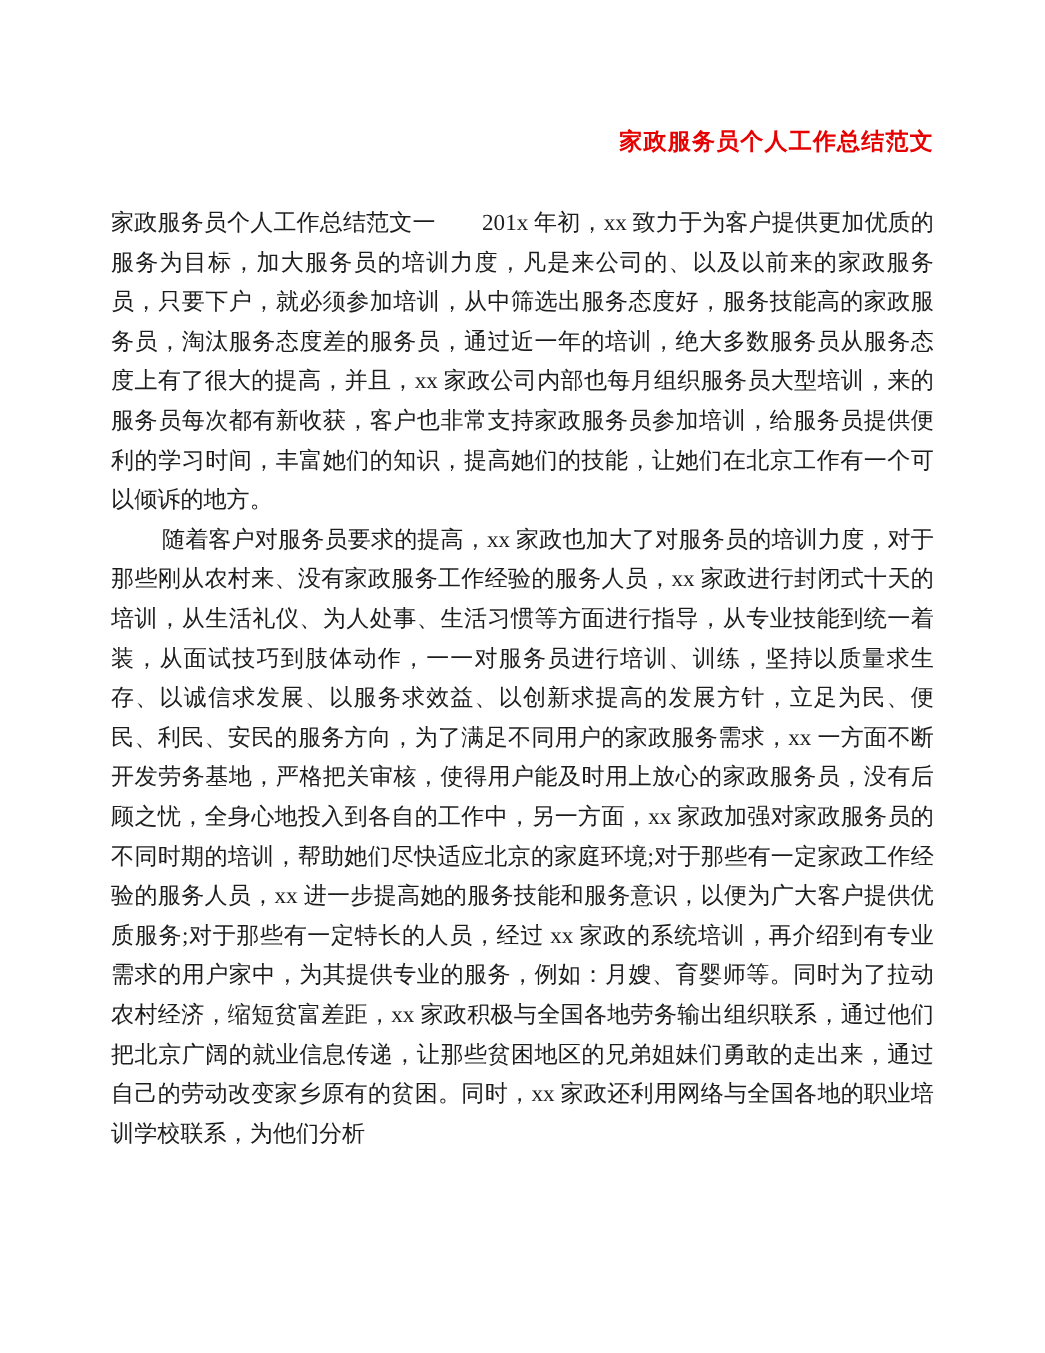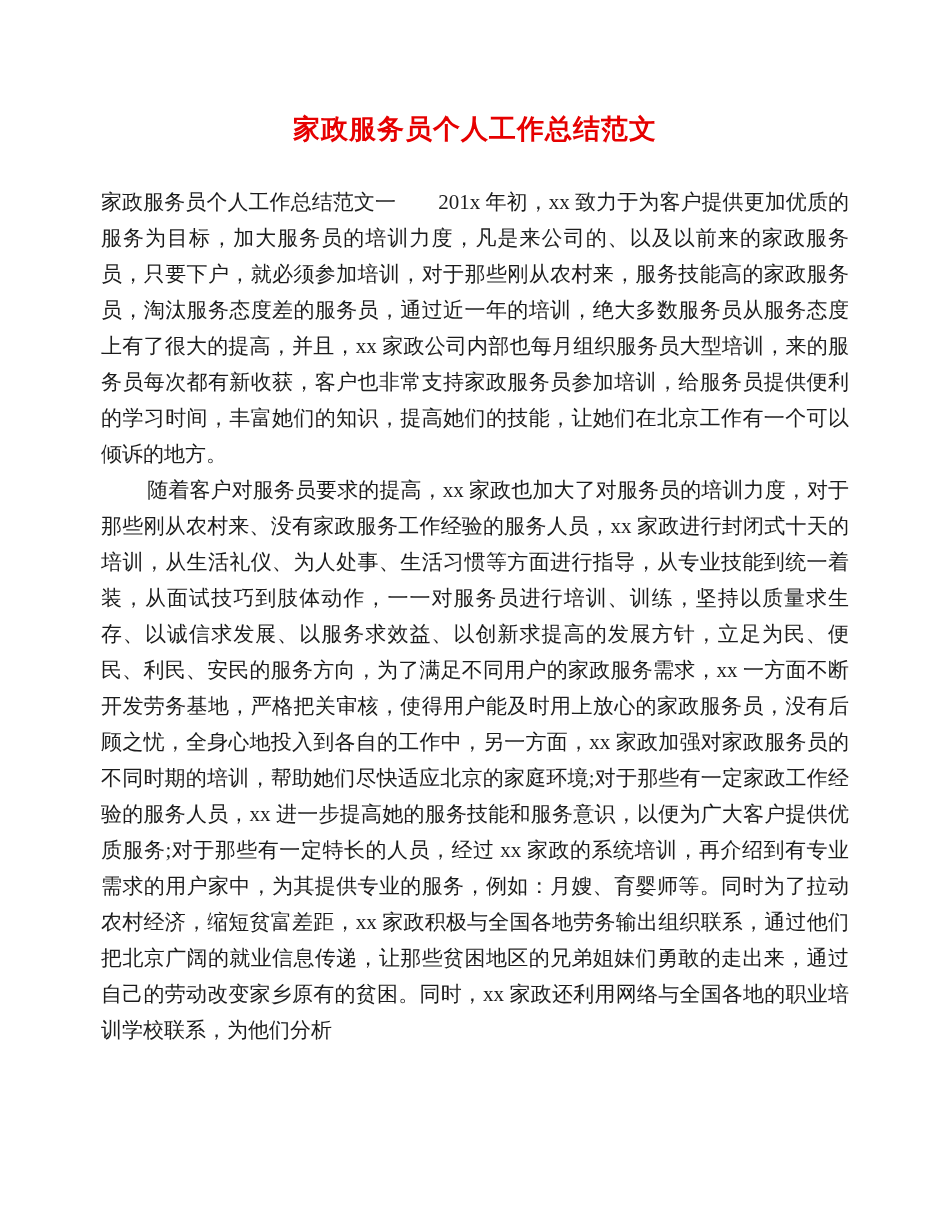--- a/index.html
+++ b/index.html
@@ -16,23 +16,23 @@
   }
   .content {
     position: absolute;
     left: 101px;
     top: 112px;
     width: 748px;
   }
   .doc-title {
     font-family: "Liberation Sans", "DejaVu Sans", sans-serif;
     font-weight: bold;
-    font-size: 27px;
+    font-size: 21px;
     line-height: 34px;
-    text-align: center;
+    text-align: right;
     margin: 0 0 38px 0;
     letter-spacing: 1px;
   }
   .body-para {
     font-family: "Liberation Serif", "DejaVu Serif", serif;
     font-size: 21px;
     line-height: 36px;
     color: #1c1c1c;
     text-align: justify;
     text-justify: inter-ideograph;
@@ -42,16 +42,16 @@
   .indent {
     text-indent: 2.2em;
   }
 </style>
 </head>
 <body>
 
 <div class="page">
   <div class="content">
     <h1 class="doc-title" style="color: rgb(230, 0, 0);">家政服务员个人工作总结范文</h1>
-    <p class="body-para">家政服务员个人工作总结范文一　　201x 年初，xx 致力于为客户提供更加优质的服务为目标，加大服务员的培训力度，凡是来公司的、以及以前来的家政服务员，只要下户，就必须参加培训，对于那些刚从农村来，服务技能高的家政服务员，淘汰服务态度差的服务员，通过近一年的培训，绝大多数服务员从服务态度上有了很大的提高，并且，xx 家政公司内部也每月组织服务员大型培训，来的服务员每次都有新收获，客户也非常支持家政服务员参加培训，给服务员提供便利的学习时间，丰富她们的知识，提高她们的技能，让她们在北京工作有一个可以倾诉的地方。</p>
+    <p class="body-para">家政服务员个人工作总结范文一　　201x 年初，xx 致力于为客户提供更加优质的服务为目标，加大服务员的培训力度，凡是来公司的、以及以前来的家政服务员，只要下户，就必须参加培训，从中筛选出服务态度好，服务技能高的家政服务员，淘汰服务态度差的服务员，通过近一年的培训，绝大多数服务员从服务态度上有了很大的提高，并且，xx 家政公司内部也每月组织服务员大型培训，来的服务员每次都有新收获，客户也非常支持家政服务员参加培训，给服务员提供便利的学习时间，丰富她们的知识，提高她们的技能，让她们在北京工作有一个可以倾诉的地方。</p>
     <p class="body-para indent">随着客户对服务员要求的提高，xx 家政也加大了对服务员的培训力度，对于那些刚从农村来、没有家政服务工作经验的服务人员，xx 家政进行封闭式十天的培训，从生活礼仪、为人处事、生活习惯等方面进行指导，从专业技能到统一着装，从面试技巧到肢体动作，一一对服务员进行培训、训练，坚持以质量求生存、以诚信求发展、以服务求效益、以创新求提高的发展方针，立足为民、便民、利民、安民的服务方向，为了满足不同用户的家政服务需求，xx 一方面不断开发劳务基地，严格把关审核，使得用户能及时用上放心的家政服务员，没有后顾之忧，全身心地投入到各自的工作中，另一方面，xx 家政加强对家政服务员的不同时期的培训，帮助她们尽快适应北京的家庭环境;对于那些有一定家政工作经验的服务人员，xx 进一步提高她的服务技能和服务意识，以便为广大客户提供优质服务;对于那些有一定特长的人员，经过 xx 家政的系统培训，再介绍到有专业需求的用户家中，为其提供专业的服务，例如：月嫂、育婴师等。同时为了拉动农村经济，缩短贫富差距，xx 家政积极与全国各地劳务输出组织联系，通过他们把北京广阔的就业信息传递，让那些贫困地区的兄弟姐妹们勇敢的走出来，通过自己的劳动改变家乡原有的贫困。同时，xx 家政还利用网络与全国各地的职业培训学校联系，为他们分析</p>
   </div>
 </div>
 
 </body></html>

